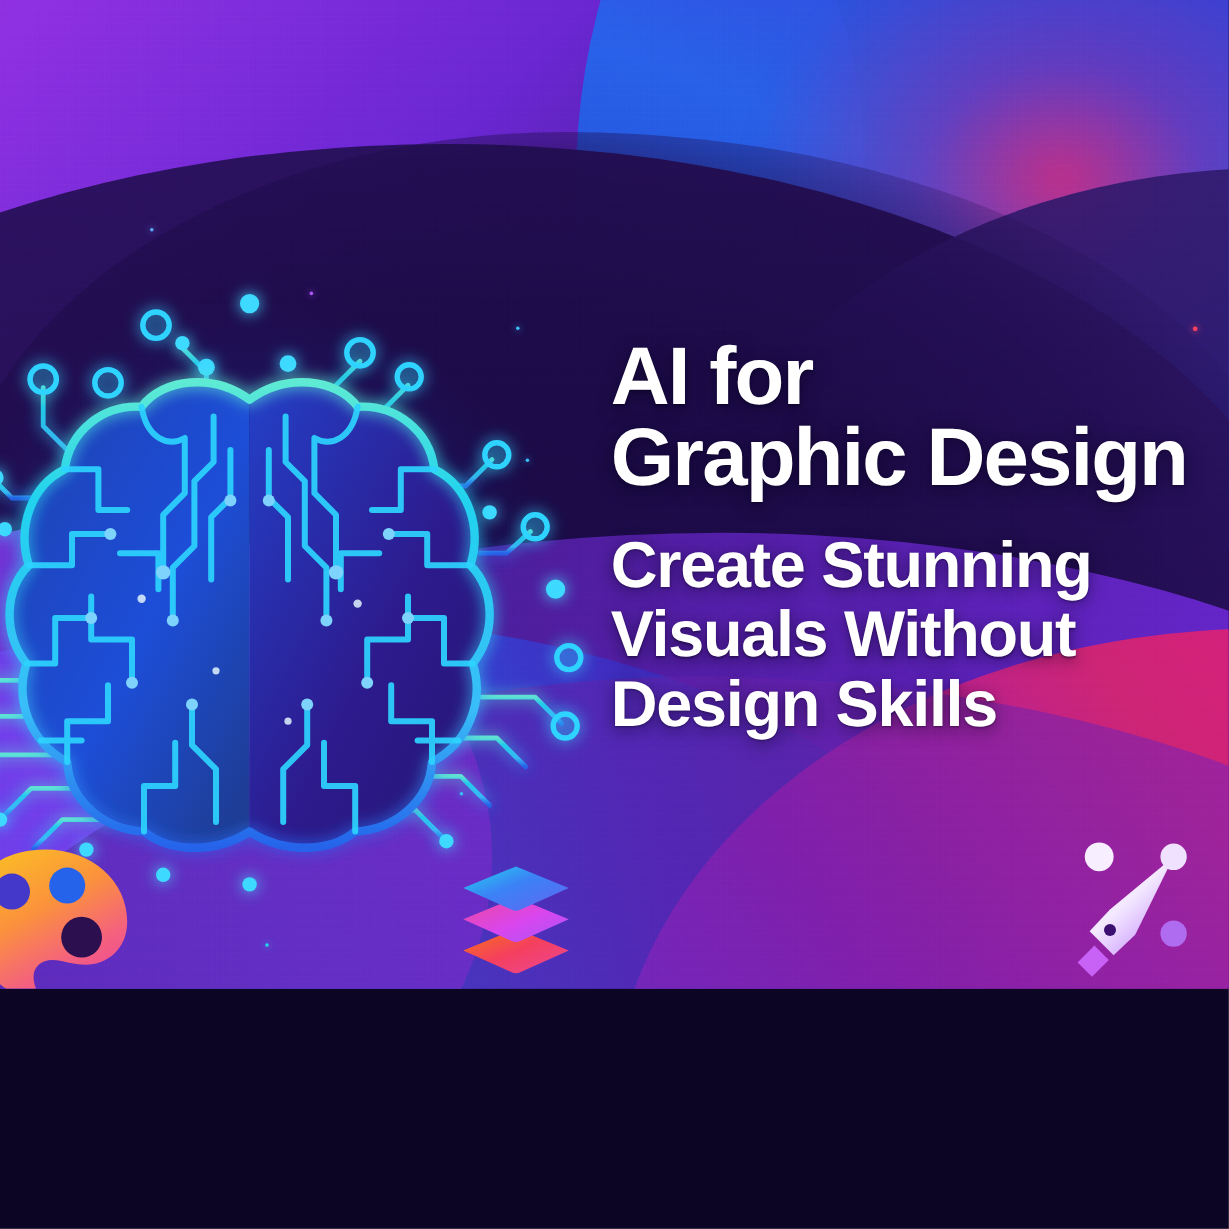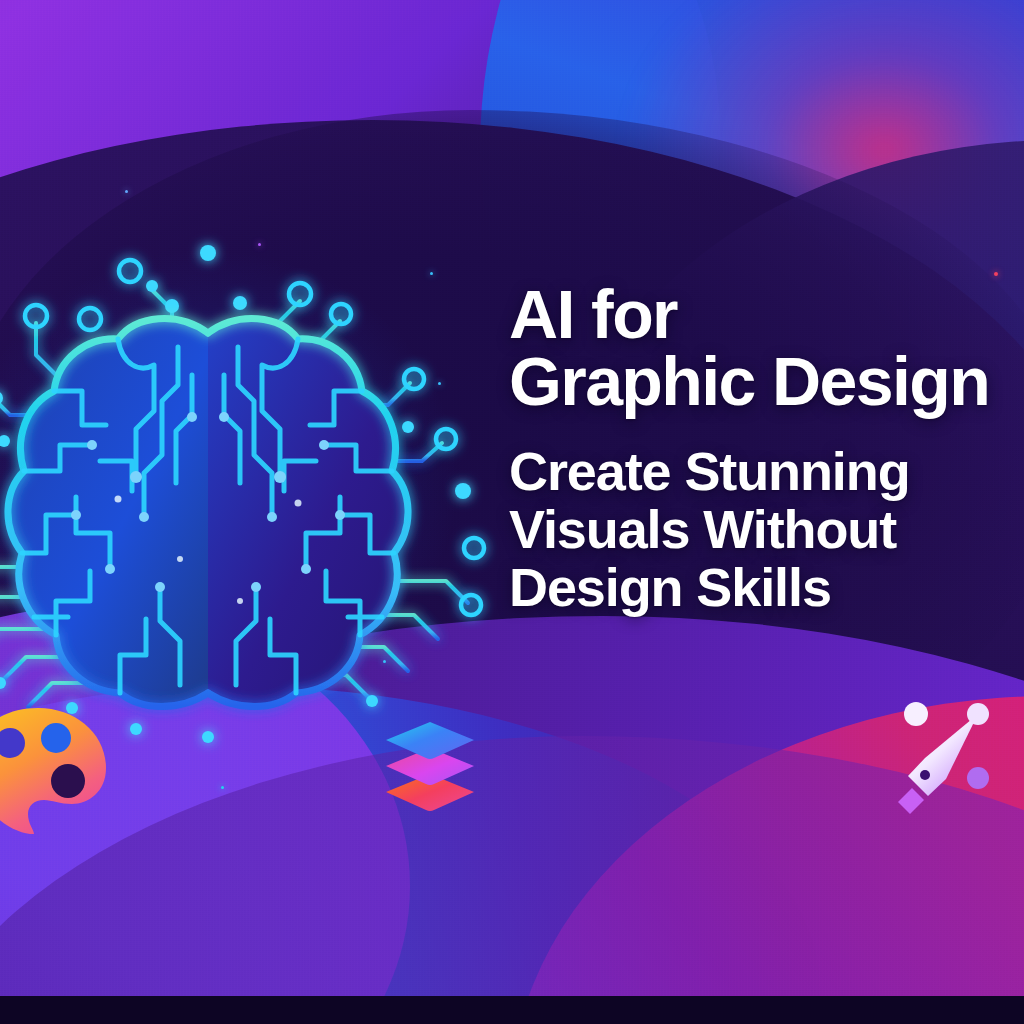--- a/index.html
+++ b/index.html
@@ -4,21 +4,21 @@
 <title>AI for Graphic Design — Banner</title>
 <style>
   html, body {
     margin: 0;
     padding: 0;
     background: #0d0524;
   }
   #banner {
     position: relative;
     width: 1024px;
-    height: 996px;
+    height: 824px;
     overflow: hidden;
     background: #1b0a3e;
     font-family: "Liberation Sans", sans-serif;
     -webkit-font-smoothing: antialiased;
   }
 
   
   .bg-layer {
     position: absolute;
     inset: 0;

